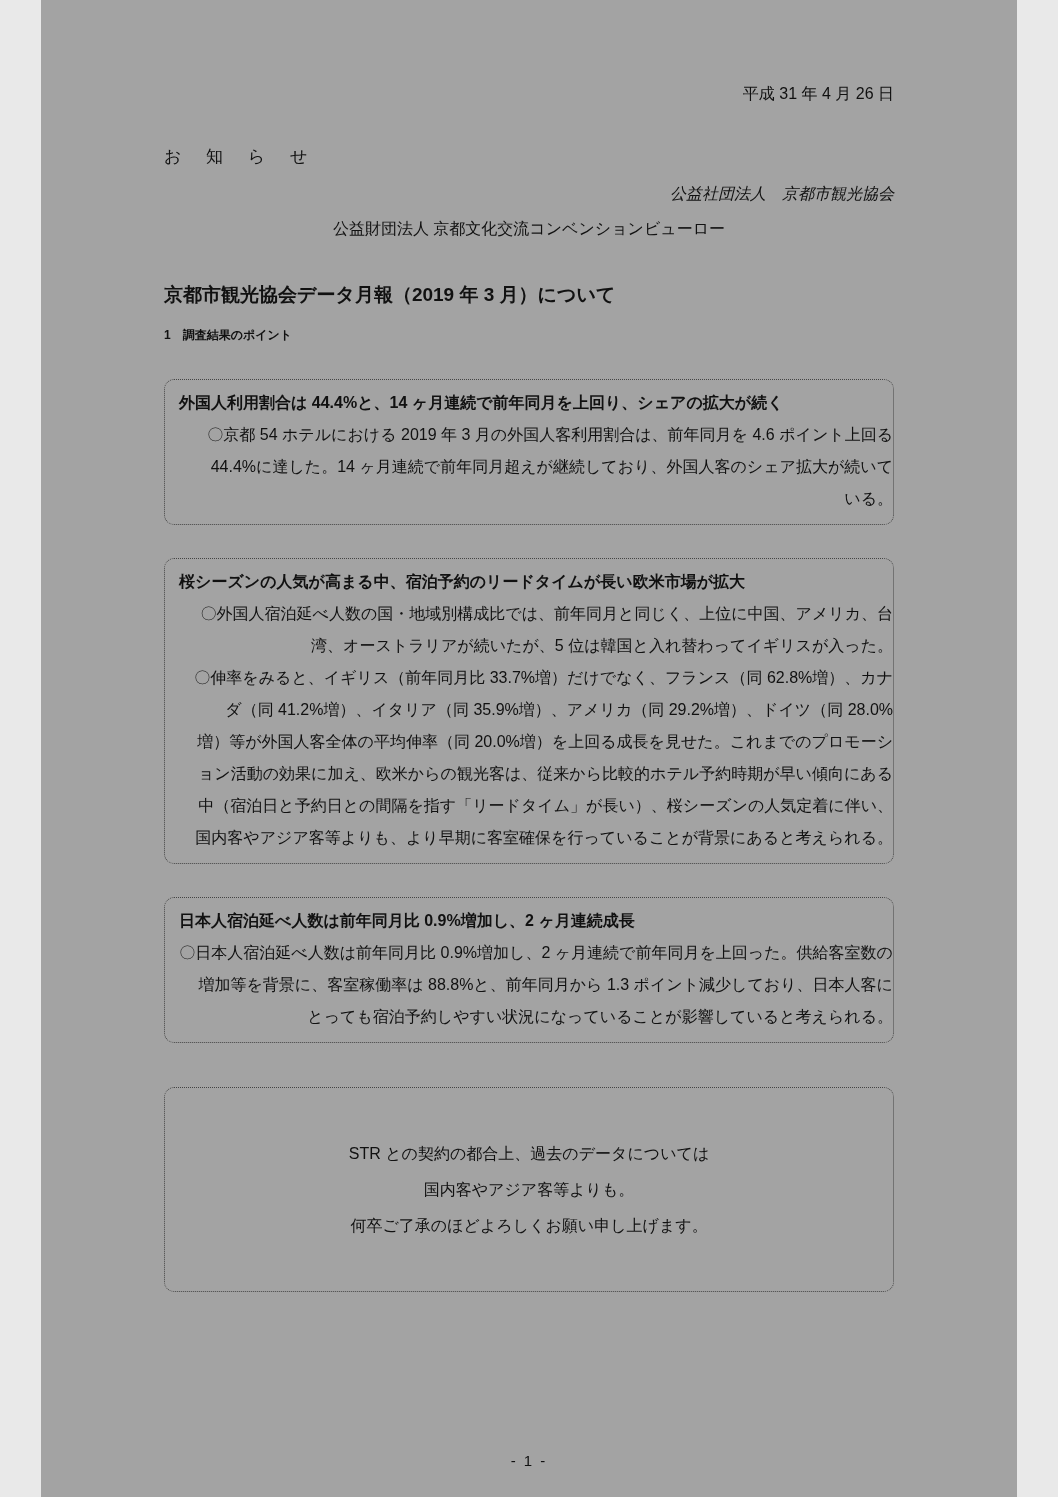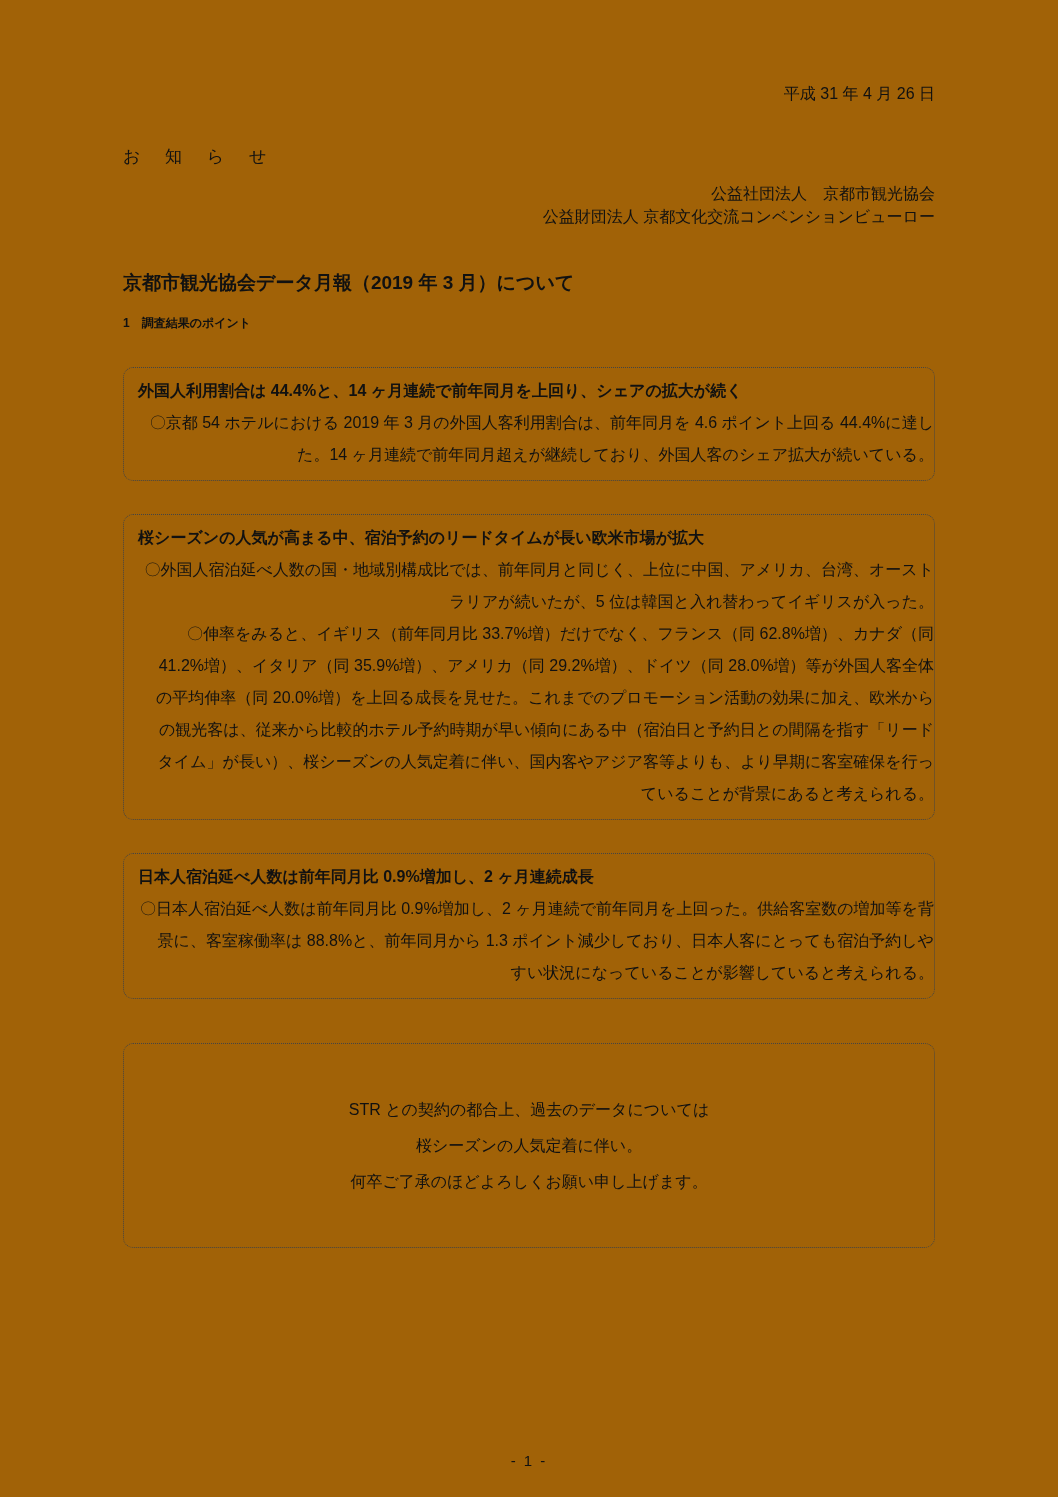--- a/index.html
+++ b/index.html
@@ -4,46 +4,46 @@
 <style>
   * { margin: 0; padding: 0; box-sizing: border-box; }
   html, body { background: #e9e9e9; }
   body {
     font-family: "Liberation Sans", "DejaVu Sans", sans-serif;
     color: #111;
     -webkit-font-smoothing: antialiased;
   }
   .page {
     position: relative;
-    width: 1058px;
+    width: 976px;
     height: 1497px;
     margin: 0 auto;
-    background: #a16207;
+    background: #a3a3a3;
     padding: 0 123px;
     overflow: hidden;
   }
   .date {
     margin-top: 84px;
     text-align: right;
     font-size: 16px;
     line-height: 20px;
   }
   .notice {
     margin-top: 42px;
     font-size: 17px;
     line-height: 21px;
     letter-spacing: 10px;
   }
   .org {
     text-align: right;
     font-size: 16px;
     line-height: 20px;
   }
-  .org1 { margin-top: 17px; }
-  .org2 { margin-top: 3px; }
+  .org1 { margin-top: 17px; font-style: italic; }
+  .org2 { margin-top: 15px; text-align: center; }
   .title {
     margin-top: 44px;
     font-size: 19px;
     line-height: 24px;
     font-weight: bold;
   }
   .intro {
     margin-top: 41px;
     font-size: 16px;
     line-height: 23px;
@@ -121,19 +121,19 @@
     <p class="box-para">〇伸率をみると、イギリス（前年同月比 33.7%増）だけでなく、フランス（同 62.8%増）、カナダ（同 41.2%増）、イタリア（同 35.9%増）、アメリカ（同 29.2%増）、ドイツ（同 28.0%増）等が外国人客全体の平均伸率（同 20.0%増）を上回る成長を見せた。これまでのプロモーション活動の効果に加え、欧米からの観光客は、従来から比較的ホテル予約時期が早い傾向にある中（宿泊日と予約日との間隔を指す「リードタイム」が長い）、桜シーズンの人気定着に伴い、国内客やアジア客等よりも、より早期に客室確保を行っていることが背景にあると考えられる。</p>
   </div>
 
   <div class="box">
     <div class="box-heading">日本人宿泊延べ人数は前年同月比 0.9%増加し、2 ヶ月連続成長</div>
     <p class="box-para">〇日本人宿泊延べ人数は前年同月比 0.9%増加し、2 ヶ月連続で前年同月を上回った。供給客室数の増加等を背景に、客室稼働率は 88.8%と、前年同月から 1.3 ポイント減少しており、日本人客にとっても宿泊予約しやすい状況になっていることが影響していると考えられる。</p>
   </div>
 
   <div class="note-box">
     <div>STR との契約の都合上、過去のデータについては</div>
-    <div>桜シーズンの人気定着に伴い。</div>
+    <div>国内客やアジア客等よりも。</div>
     <div>何卒ご了承のほどよろしくお願い申し上げます。</div>
   </div>
 
   <div class="page-number">- 1 -</div>
 
 </div>
 
 </body></html>

